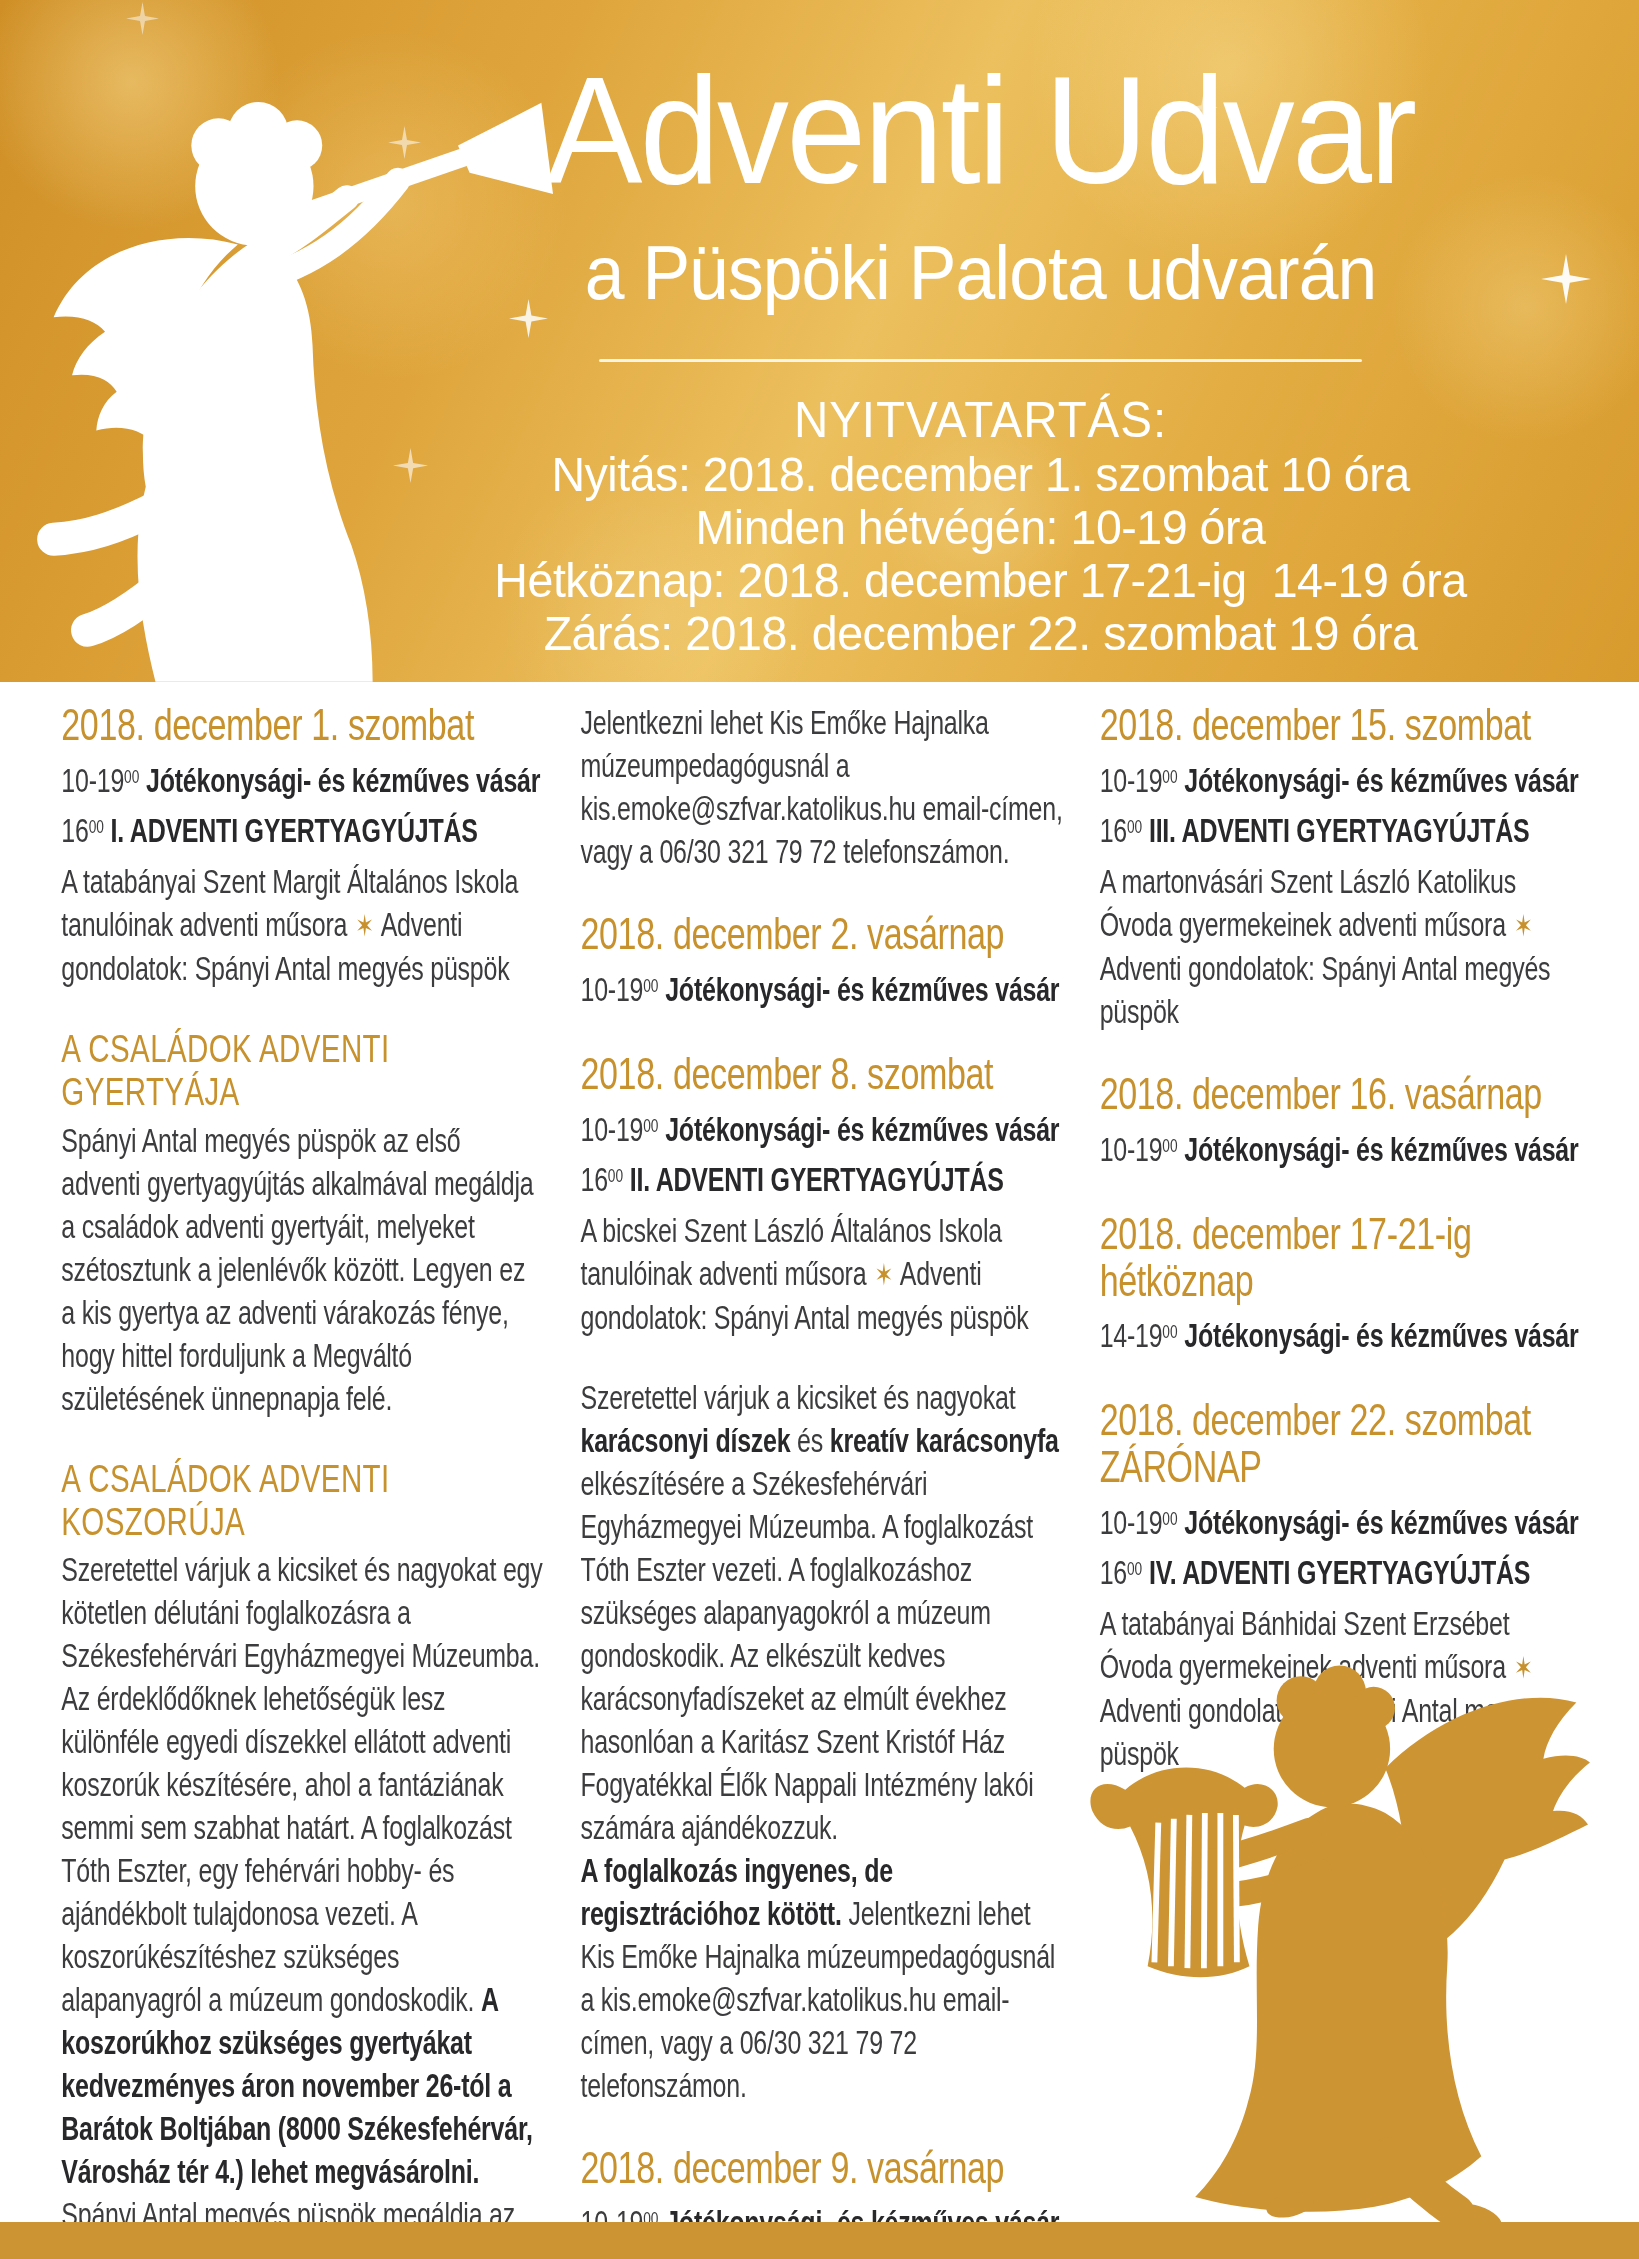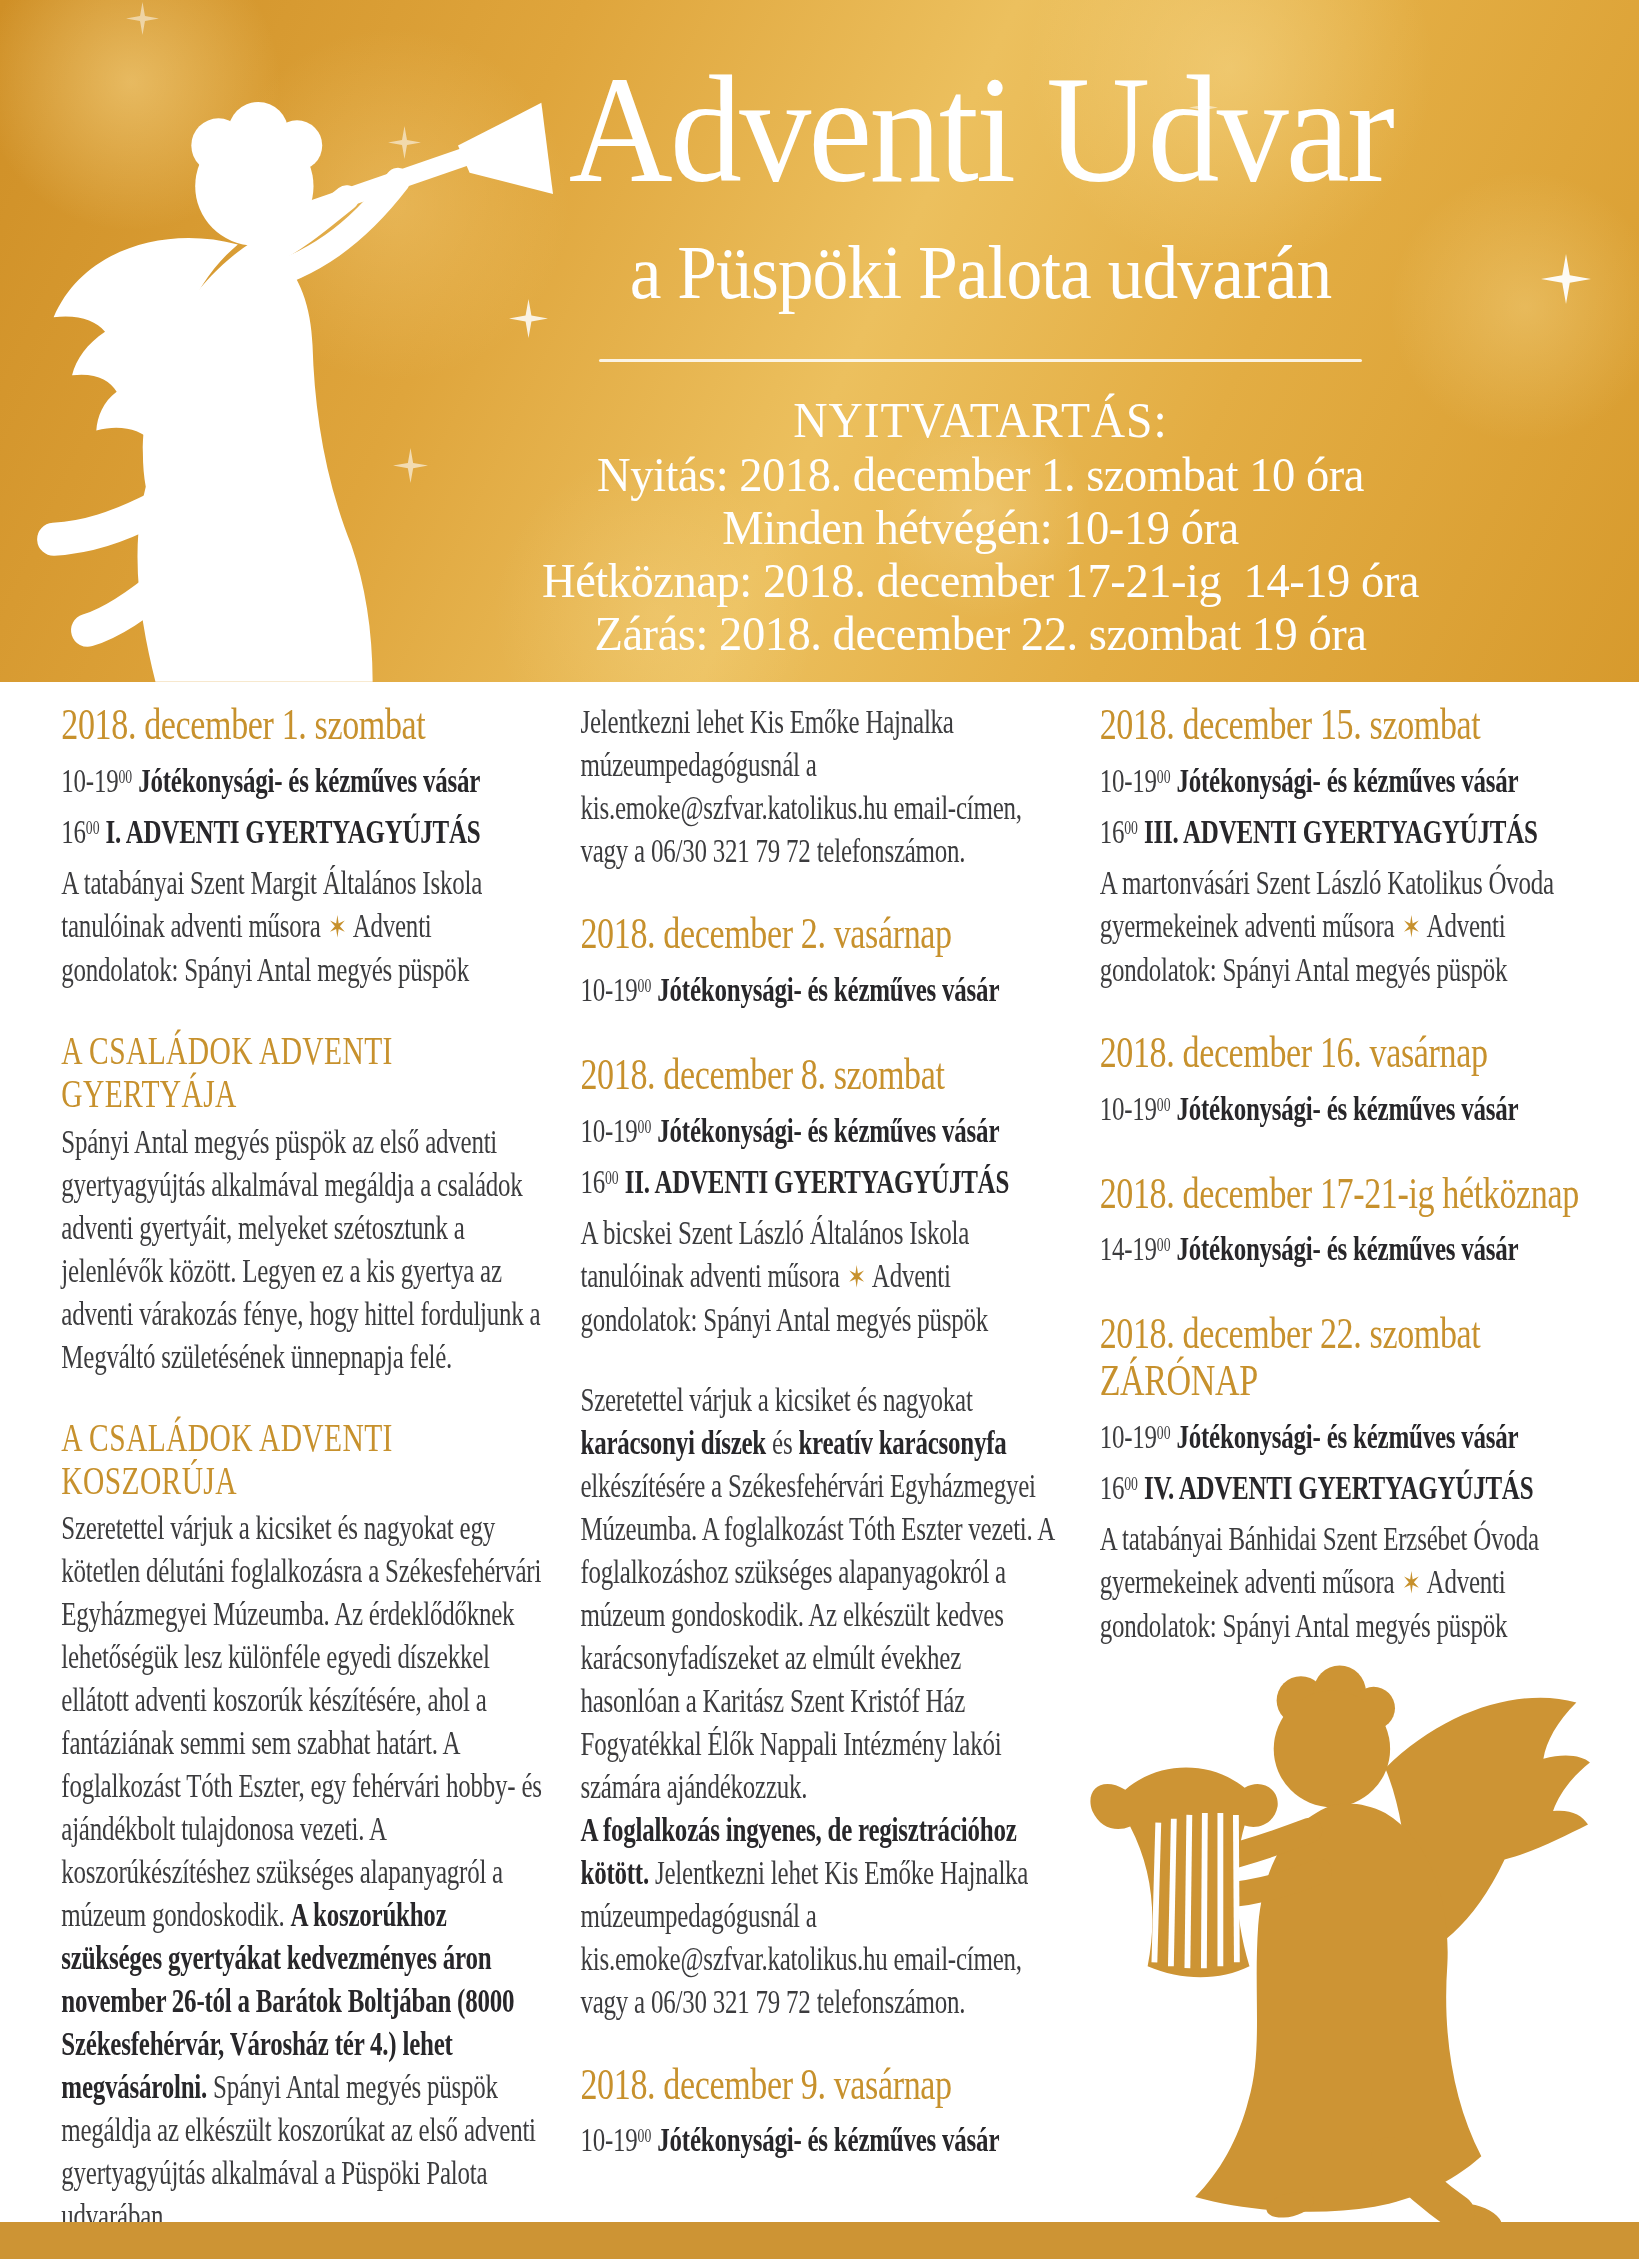--- a/index.html
+++ b/index.html
@@ -1,18 +1,18 @@
 <!DOCTYPE html>
 <html><head>
 <meta charset="utf-8">
 <style>
   html,body{margin:0;padding:0;background:#ffffff;}
   .page{
     position:relative;width:1640px;height:2259px;overflow:hidden;background:#ffffff;
-    font-family:Liberation Serif, serif;color:#3c3c3e;
+    font-family:Liberation Sans, sans-serif;color:#3c3c3e;
   }
   
   .header{
     position:absolute;left:0;top:0;width:1640px;height:682px;
     background:
       radial-gradient(213px 213px at 8% 12%, rgba(255,230,160,.45), rgba(255,230,160,0) 70%),
       radial-gradient(252px 252px at 24% 30%, rgba(255,225,150,.30), rgba(255,225,150,0) 70%),
       radial-gradient(291px 291px at 75% 10%, rgba(255,235,170,.35), rgba(255,235,170,0) 70%),
       radial-gradient(194px 194px at 93% 45%, rgba(255,235,170,.30), rgba(255,235,170,0) 70%),
       radial-gradient(155px 155px at 60% 75%, rgba(255,240,190,.22), rgba(255,240,190,0) 70%),

